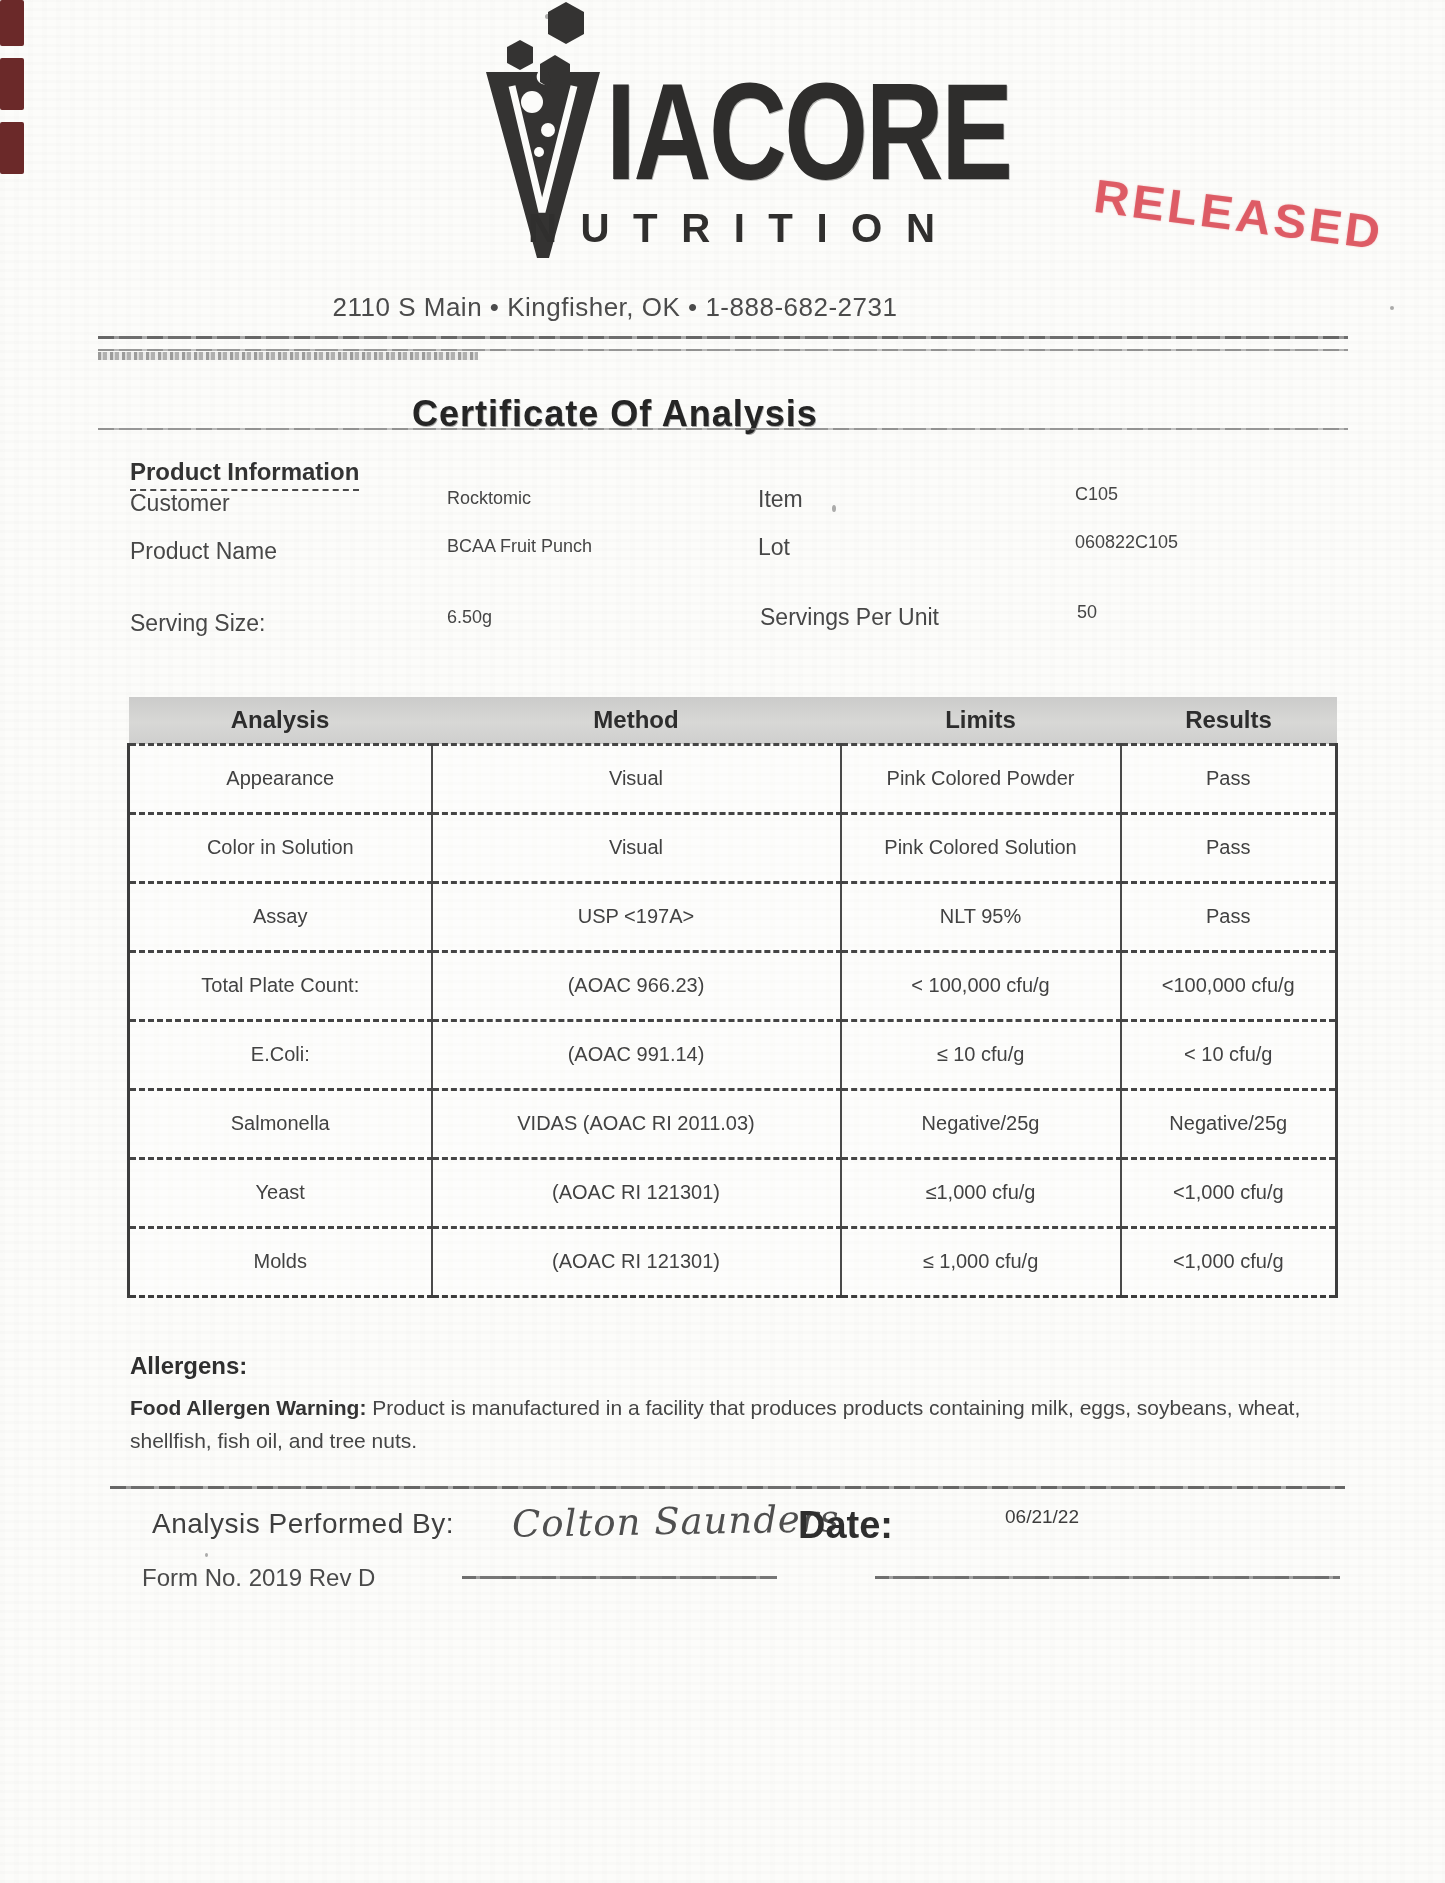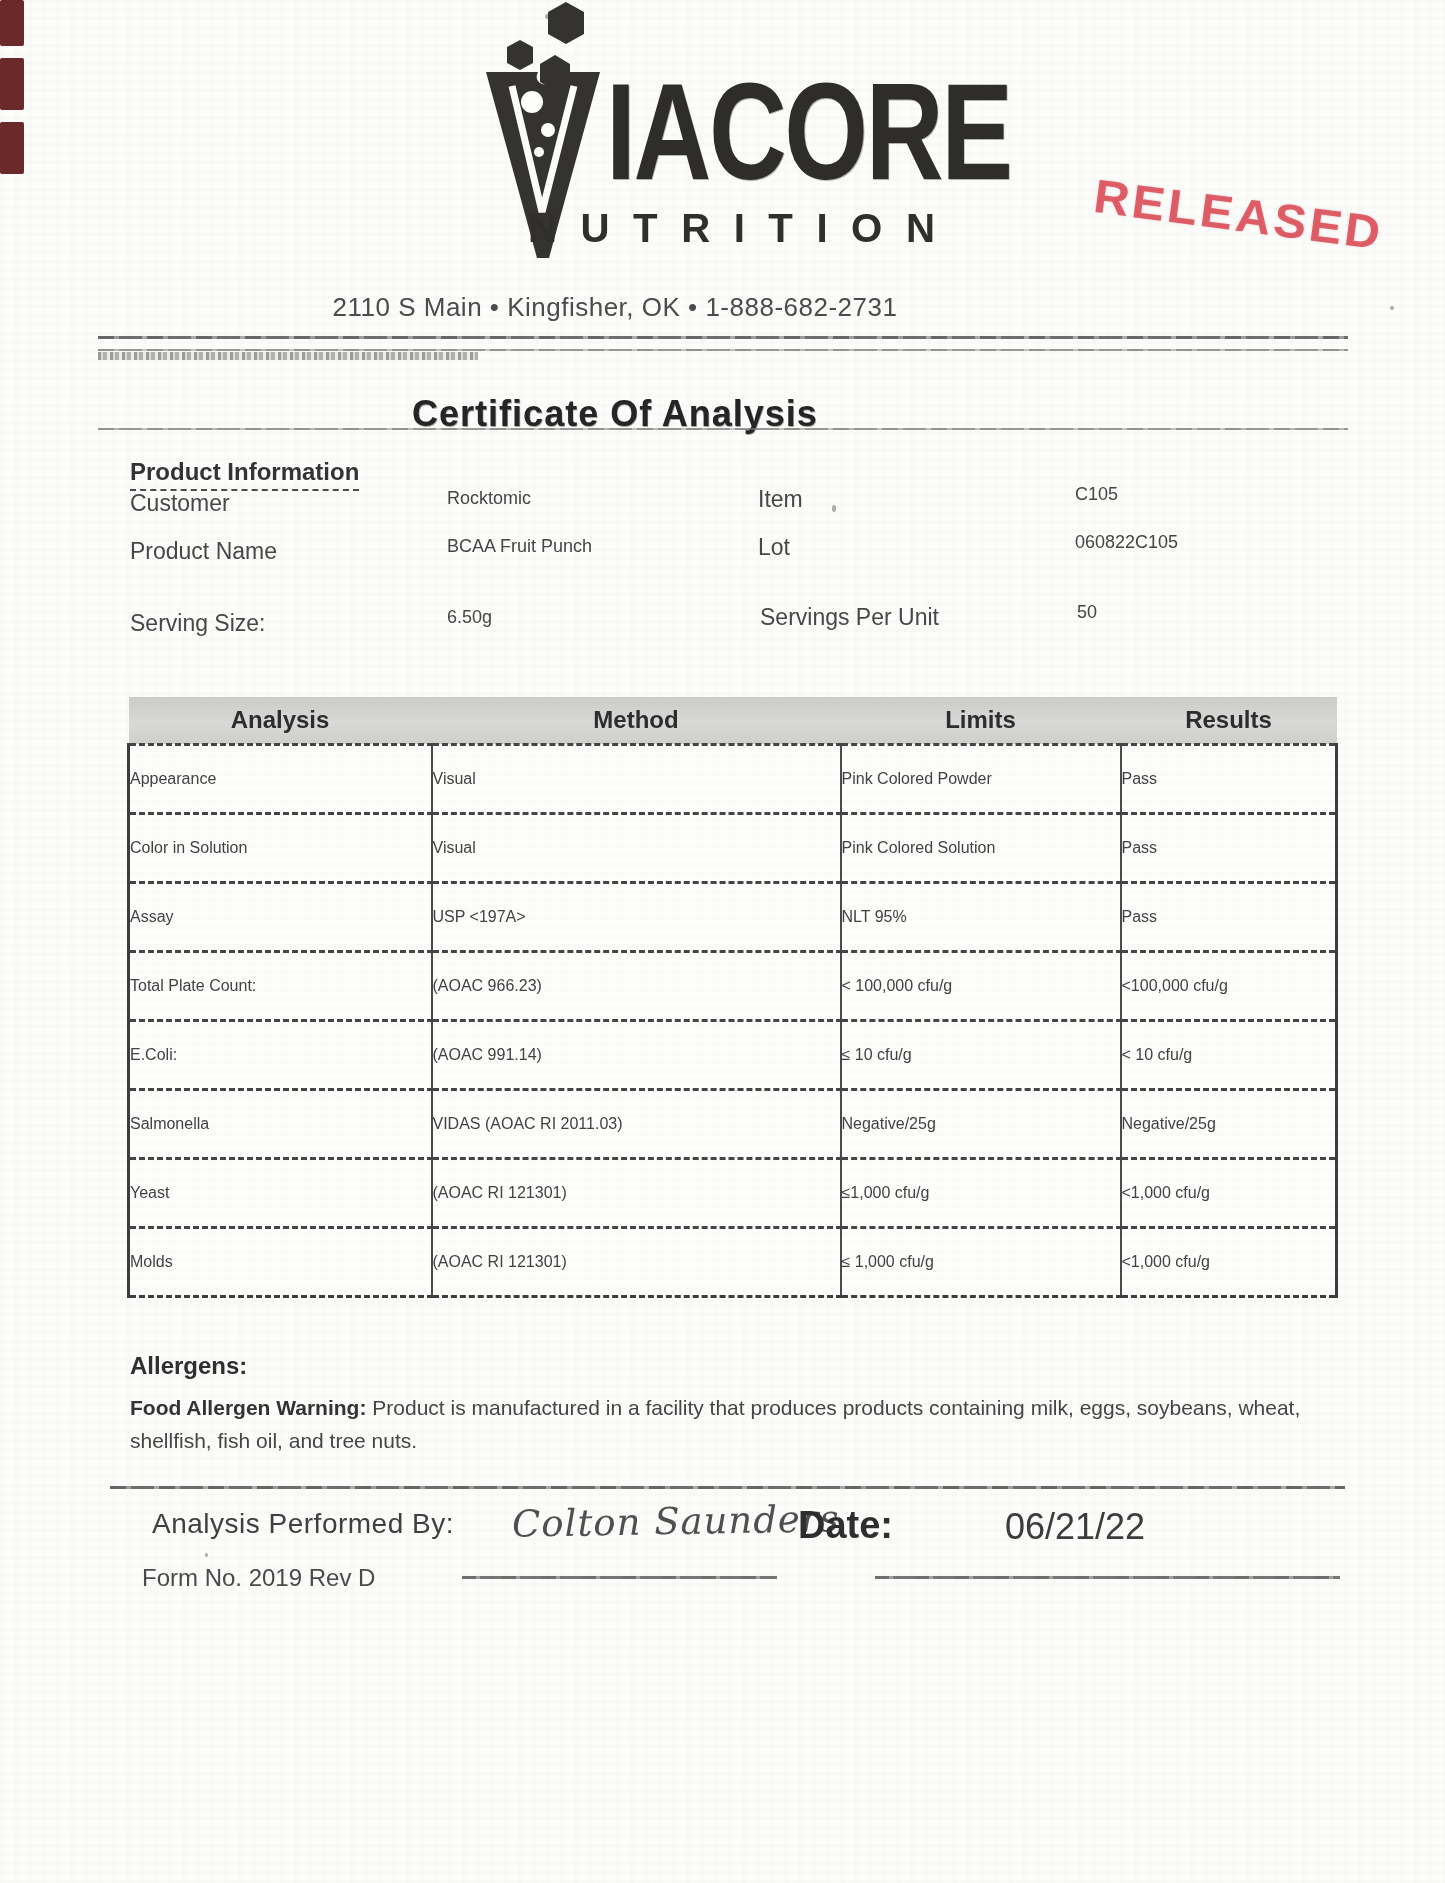--- a/index.html
+++ b/index.html
@@ -60,39 +60,39 @@
   .pi-value  { position:absolute; font-size:18px; color:#454545; }
 
   
   .atable { position:absolute; left:127px; top:697px; width:1208px; border-collapse:collapse; table-layout:fixed; }
   .atable col.c1{width:303px;} .atable col.c2{width:409px;} .atable col.c3{width:280px;} .atable col.c4{width:216px;}
   .atable th {
     height:47px; font-size:24px; font-weight:bold; color:#2d2d2d; text-align:center;
     background:linear-gradient(180deg,#cbcbca 0%, #d8d8d6 55%, #cfcfce 100%);
   }
   .atable td {
-    height:69px; font-size:16px; color:#424242; text-align:left; vertical-align:middle;
+    height:69px; font-size:20px; color:#424242; text-align:center; vertical-align:middle;
     border-left:2px solid #4a4a4a; border-right:2px solid #4a4a4a;
     border-top:3px dashed #454545;
     background:rgba(255,255,255,.35);
   }
   .atable tr td:first-child { border-left:3px solid #3d3d3d; }
   .atable tr td:last-child  { border-right:3px solid #3d3d3d; }
   .atable tr:last-child td  { border-bottom:3px dashed #3d3d3d; }
   .atable th { border:none; }
 
   .allergens-heading { position:absolute; left:130px; top:1352px; font-size:24px; font-weight:bold; color:#2f2f2f; }
   .warning { position:absolute; left:130px; top:1392px; width:1210px; font-size:21px; line-height:1.55; color:#454545; }
   .warning b { color:#333; }
 
   .signoff-label { position:absolute; left:152px; top:1508px; font-size:28px; color:#3f3f3f; letter-spacing:.5px; }
   .signature { position:absolute; left:512px; top:1500px; font-family:"DejaVu Serif", serif; font-style:italic;
     font-size:37px; color:#4f4f4f; transform:rotate(-1deg); letter-spacing:1px; }
   .date-label { position:absolute; left:798px; top:1504px; font-size:38px; font-weight:bold; color:#2e2e2e; }
-  .date-value { position:absolute; left:1005px; top:1506px; font-size:36px; color:#3c3c3c; }
+  .date-value { position:absolute; left:1005px; top:1506px; font-size:19px; color:#3c3c3c; }
   .sig-line  { position:absolute; top:1576px; height:3px; opacity:.8;
     background-image:repeating-linear-gradient(90deg,#4c4c4c 0 14px, #8a8a8a 14px 18px, #555 18px 40px); }
 
   .form-no { position:absolute; left:142px; top:1564px; font-size:24px; color:#4a4a4a; }
 </style>
 </head>
 <body>
 
 <div class="page">
 

